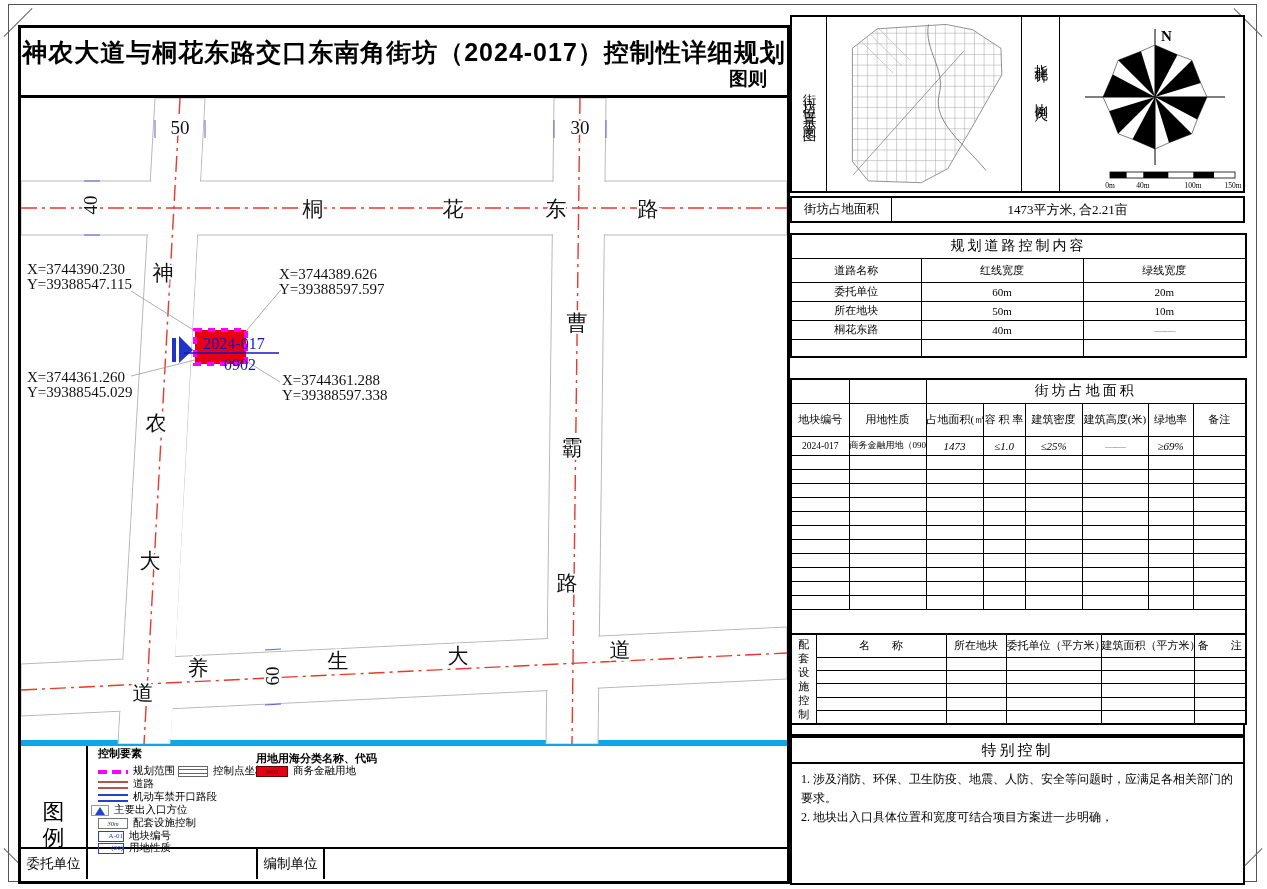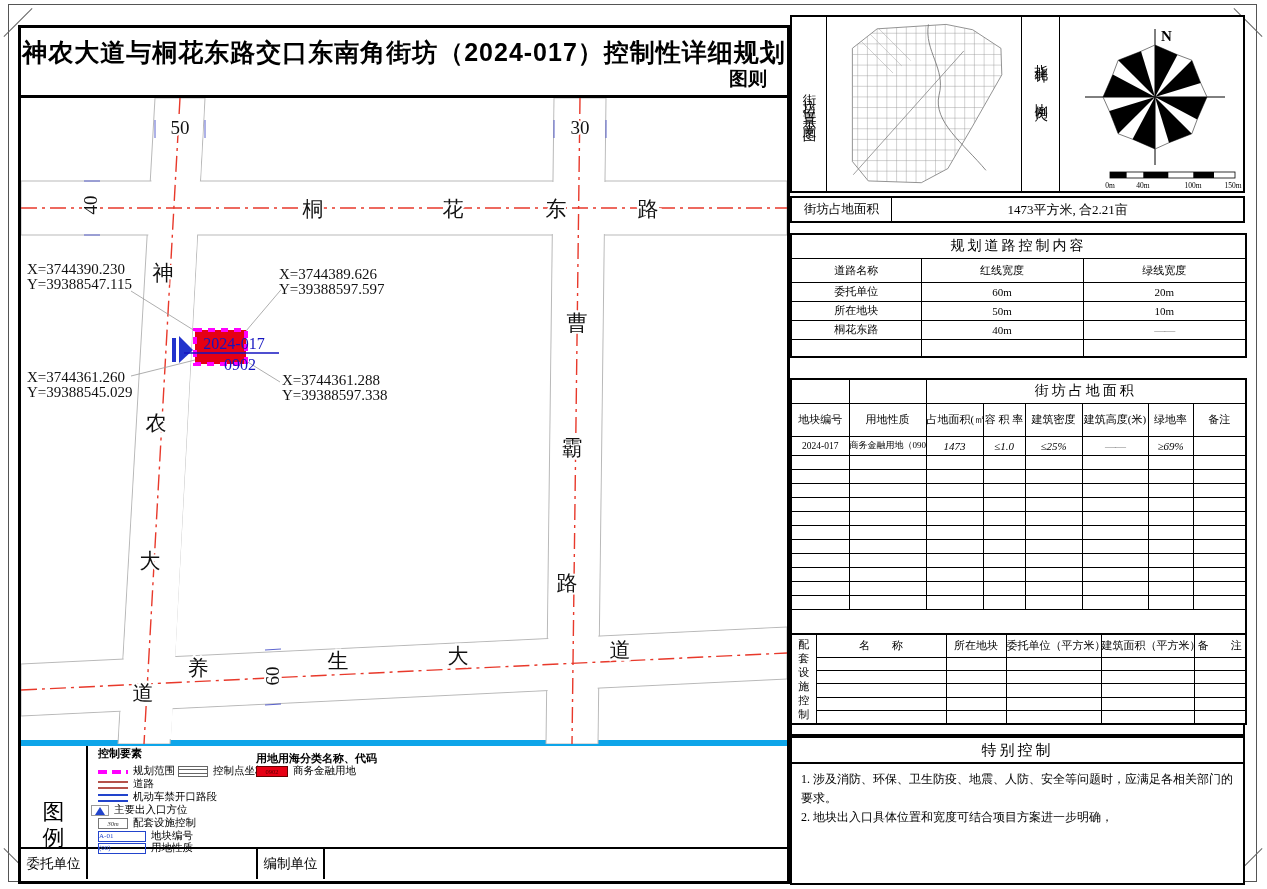--- a/index.html
+++ b/index.html
@@ -25,21 +25,21 @@
   .legend-content{flex:1;position:relative;font-size:10.5px}
   .lg-head{position:absolute;font-family:"Liberation Sans","DejaVu Sans",sans-serif;font-weight:bold;font-size:11px}
   .lg-item{position:absolute;height:12px;line-height:12px;white-space:nowrap}
   .sym{display:inline-block;vertical-align:middle;margin-right:5px;box-sizing:border-box}
   .sym-boundary{width:30px;height:4px;background:repeating-linear-gradient(90deg,#f0f 0 9px,#fff 9px 14px)}
   .sym-road{width:30px;height:8px;border-top:2px solid #b5524a;border-bottom:2px solid #b5524a}
   .sym-noopen{width:30px;height:8px;border-top:2px solid #2244cc;border-bottom:2px solid #2244cc}
   .sym-entry{width:18px;height:11px;border:1px solid #999;position:relative}
   .sym-entry .tri{position:absolute;left:3px;top:1px;width:0;height:0;border-left:5px solid transparent;border-right:5px solid transparent;border-bottom:8px solid #2244cc}
   .sym-width{width:30px;height:11px;border:1px solid #777;font-size:6.5px;line-height:9px;text-align:center;color:#333;font-style:italic}
-  .sym-code{width:48px;height:11px;border:1px solid #2244cc;color:#2244cc;font-size:7px;line-height:9px;text-align:left}
+  .sym-code{width:26px;height:11px;border:1px solid #2244cc;color:#2244cc;font-size:7px;line-height:9px;text-align:right}
   .sym-point{width:30px;height:11px;border:1px solid #666;
              background:linear-gradient(to bottom,transparent 2px,#666 2px,#666 3px,transparent 3px,transparent 6px,#666 6px,#666 7px,transparent 7px)}
   .sym-landuse{width:32px;height:11px;background:#e60014;border:1px solid #660000;color:#5c0000;font-size:6.5px;line-height:9px;text-align:center}
   .footer-row{height:30px;display:flex}
   .fcell{border-right:2px solid #000;box-sizing:border-box;display:flex;align-items:center;justify-content:center;font-size:13.5px}
   .fc1,.fc3{width:67px}
   .fc2{width:170px}
   .fc4{flex:1;border-right:none}
 
   

